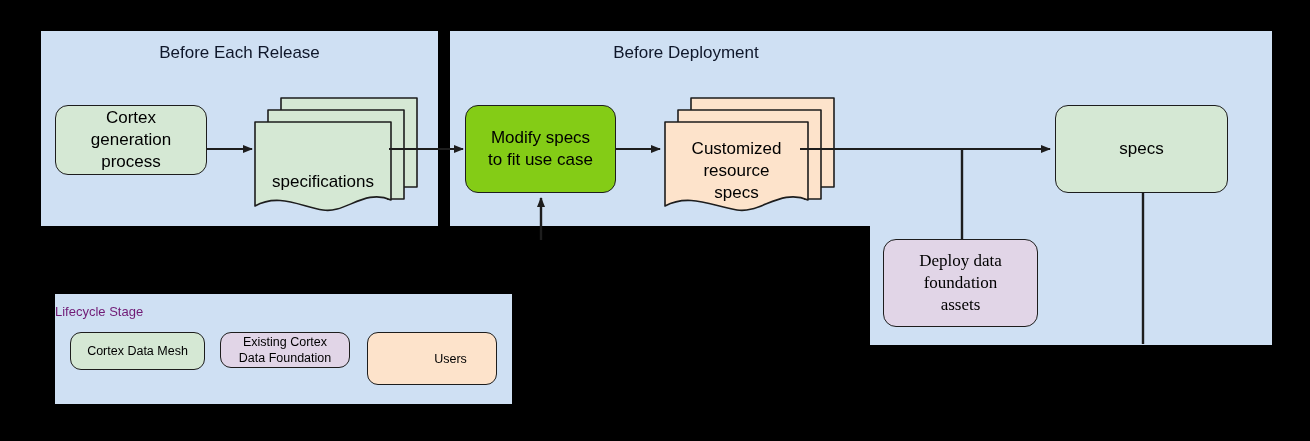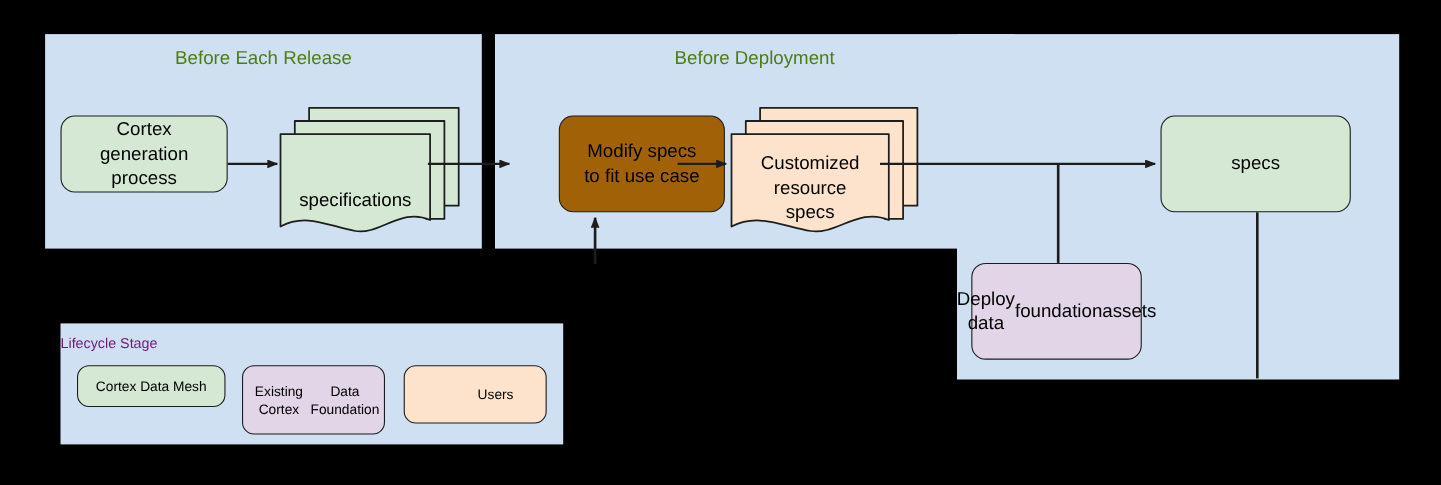--- a/index.html
+++ b/index.html
@@ -26,21 +26,21 @@
     background: #cfe0f3;
     box-sizing: border-box;
   }
   .panel-title {
     position: absolute;
     top: 12px;
     left: 0;
     width: 100%;
     text-align: center;
     font-size: 17px;
-    color: #4d7c0f;
+    color: #0f172a;
     line-height: 20px;
   }
   .legend-title {
     position: absolute;
     top: 10px;
     left: 0;
     width: 100%;
     text-align: left;
     font-size: 13px;
     color: #701a75;
@@ -54,21 +54,21 @@
     display: flex;
     align-items: center;
     justify-content: center;
     text-align: center;
     font-size: 17px;
     color: #000000;
     line-height: 22px;
     padding: 2px 6px;
   }
   .node.green  { background: #d5e8d4; }
-  .node.orange { background: #a16207; margin-left: 43px; }
+  .node.orange { background: #84cc16; }
   .node.purple { background: #e1d5e7; }
 
   .legend-node {
     position: absolute;
     box-sizing: border-box;
     border: 1.6px solid #1d1d1d;
     border-radius: 11px;
     display: flex;
     align-items: center;
     justify-content: center;
@@ -149,35 +149,35 @@
       <div class="label" style="left:5px; top:95px; width:143px;">specs</div>
     </div>
   </div>
 
   <div class="panel" style="left:870px; top:31px; width:402px; height:314px;">
 
     <div class="node green" style="left:185px; top:74px; width:173px; height:88px; flex-direction:column;">
       <span>specs</span>
     </div>
 
-    <div class="node purple" style="left:13px; top:208px; width:155px; height:88px; flex-direction:row;">
+    <div class="node purple" style="left:13px; top:208px; width:155px; height:88px; flex-direction:column;font-family:Liberation Serif, serif;">
       <span>Deploy data</span>
       <span>foundation</span>
       <span>assets</span>
     </div>
   </div>
 
   <div class="panel" style="left:55px; top:294px; width:457px; height:110px;">
     <div class="legend-title">Lifecycle Stage</div>
 
     <div class="legend-node green" style="left:15px; top:38px; width:135px; height:38px; flex-direction:column;">
       <span>Cortex Data Mesh</span>
     </div>
 
-    <div class="legend-node purple" style="left:165px; top:38px; width:130px; height:63px; flex-direction:row;">
+    <div class="legend-node purple" style="left:165px; top:38px; width:130px; height:36px; flex-direction:column;">
       <span>Existing Cortex</span>
       <span>Data Foundation</span>
     </div>
 
     <div class="legend-node orange" style="left:312px; top:38px; width:130px; height:53px; flex-direction:column;">
       <span>Users</span>
     </div>
   </div>
 
   <svg class="edges" width="1310" height="441" viewBox="0 0 1310 441">

